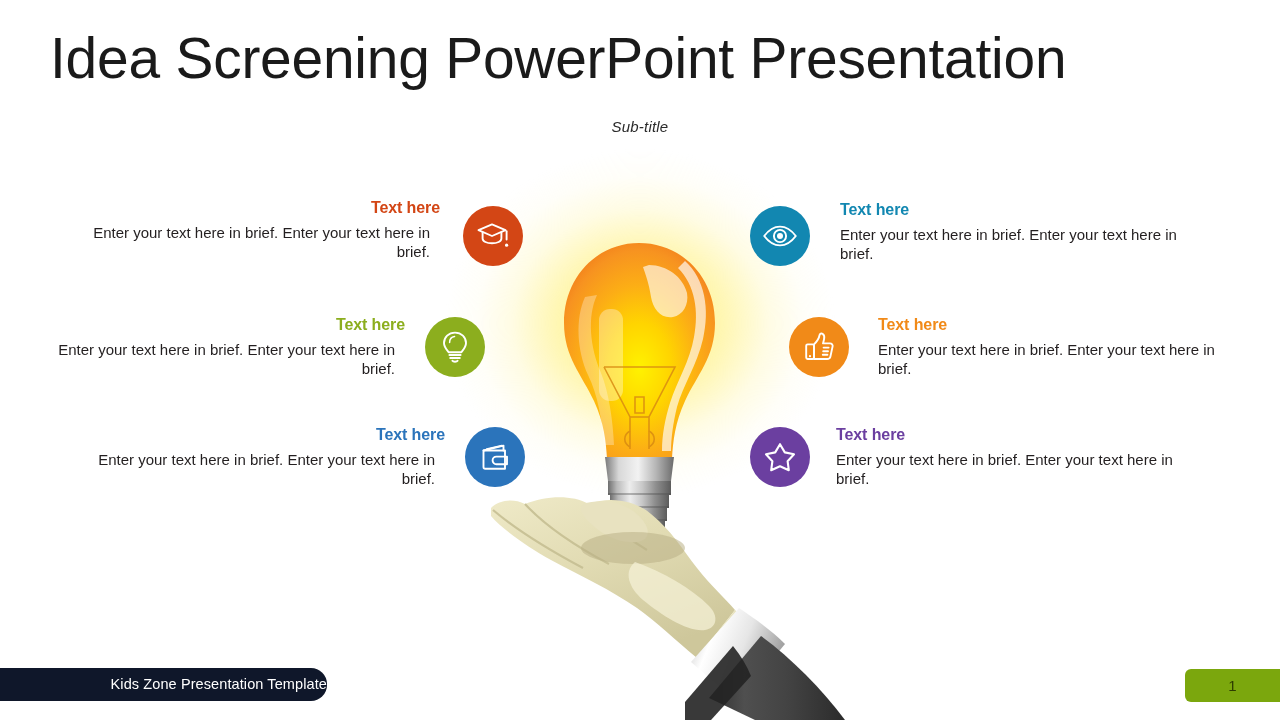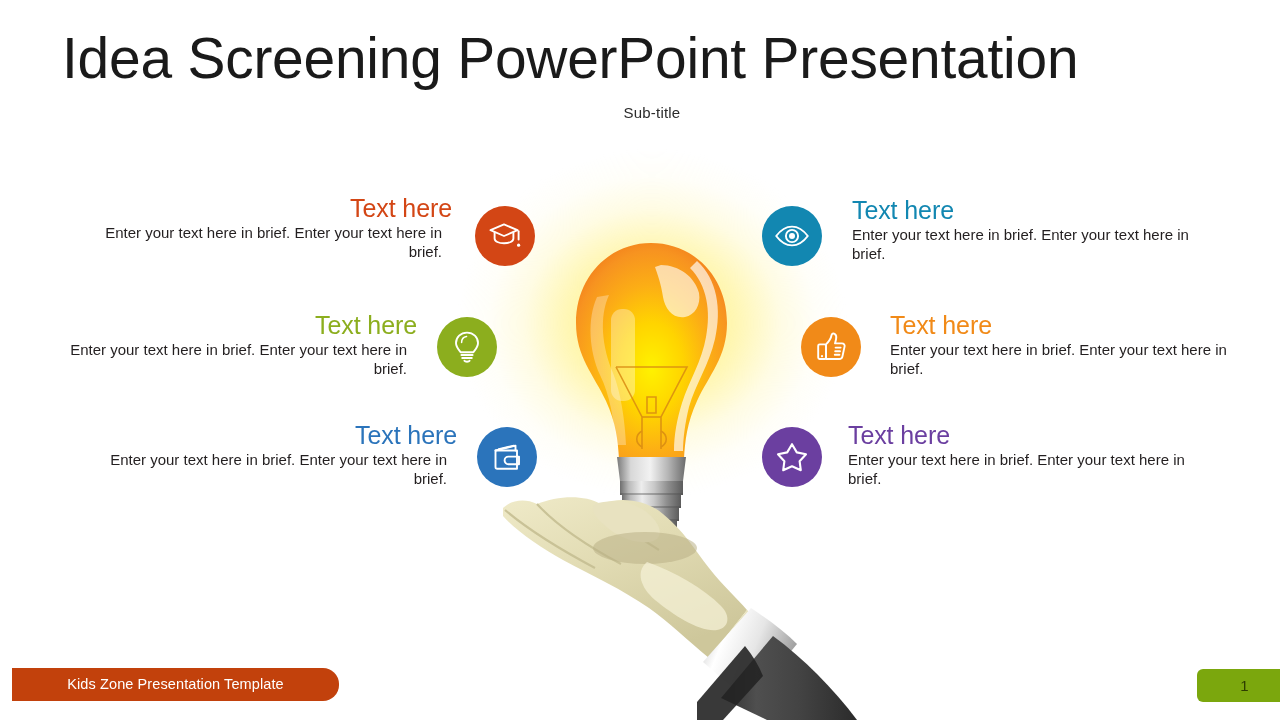--- a/index.html
+++ b/index.html
@@ -14,21 +14,20 @@
     position: relative;
     font-family: "Liberation Sans", sans-serif;
     -webkit-font-smoothing: antialiased;
   }
 
   .slide {
     position: absolute;
     inset: 0;
     background: #ffffff;
     overflow: hidden;
-    margin-left: 12px;
   }
 
   
   .slide-title {
     position: absolute;
     left: 50px;
     top: 22px;
     width: 1190px;
     font-size: 58px;
     line-height: 72px;
@@ -36,24 +35,25 @@
     letter-spacing: -0.2px;
     color: #1a1a1a;
     white-space: nowrap;
     transform: scaleX(0.98);
     transform-origin: left center;
   }
 
   .slide-subtitle {
     position: absolute;
     left: 0;
-    top: 104px;
+    top: 118px;
     width: 1280px;
     text-align: center;
     font-size: 15px;
+    font-style: italic;
     color: #2b2b2b;
     letter-spacing: 0.2px;
   }
 
   
   .artwork {
     position: absolute;
     left: 430px;
     top: 130px;
     width: 420px;
@@ -92,49 +92,49 @@
     border-radius: 50%;
     display: flex;
     align-items: center;
     justify-content: center;
   }
   .icon-circle svg { display: block; }
 
   
   .item-head {
     position: absolute;
-    font-size: 25px;
-    font-weight: 400;
+    font-size: 16px;
+    font-weight: 700;
     line-height: 24px;
     letter-spacing: -0.1px;
     white-space: nowrap;
   }
   .item-body {
     position: absolute;
     font-size: 15px;
     line-height: 19px;
     color: #231f20;
   }
   .align-right { text-align: right; }
   .align-left  { text-align: left; }
 
   
   .footer-badge {
     position: absolute;
     left: 0;
     top: 668px;
     width: 327px;
     height: 33px;
-    background: #c2410c;
+    background: #0f172a;
     border-top-right-radius: 16px;
     border-bottom-right-radius: 16px;
     color: #ffffff;
     font-size: 14.5px;
     line-height: 33px;
-    text-align: center;
+    text-align: right;
     letter-spacing: 0.1px;
   }
   .page-badge {
     position: absolute;
     left: 1185px;
     top: 669px;
     width: 95px;
     height: 33px;
     background: #7ba70d;
     border-top-left-radius: 6px;

